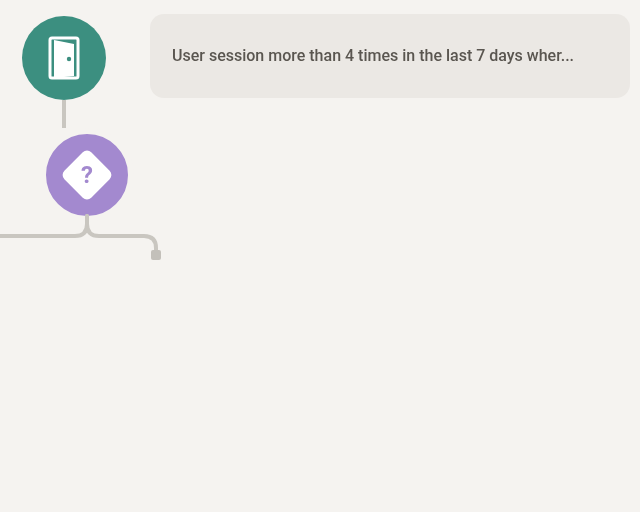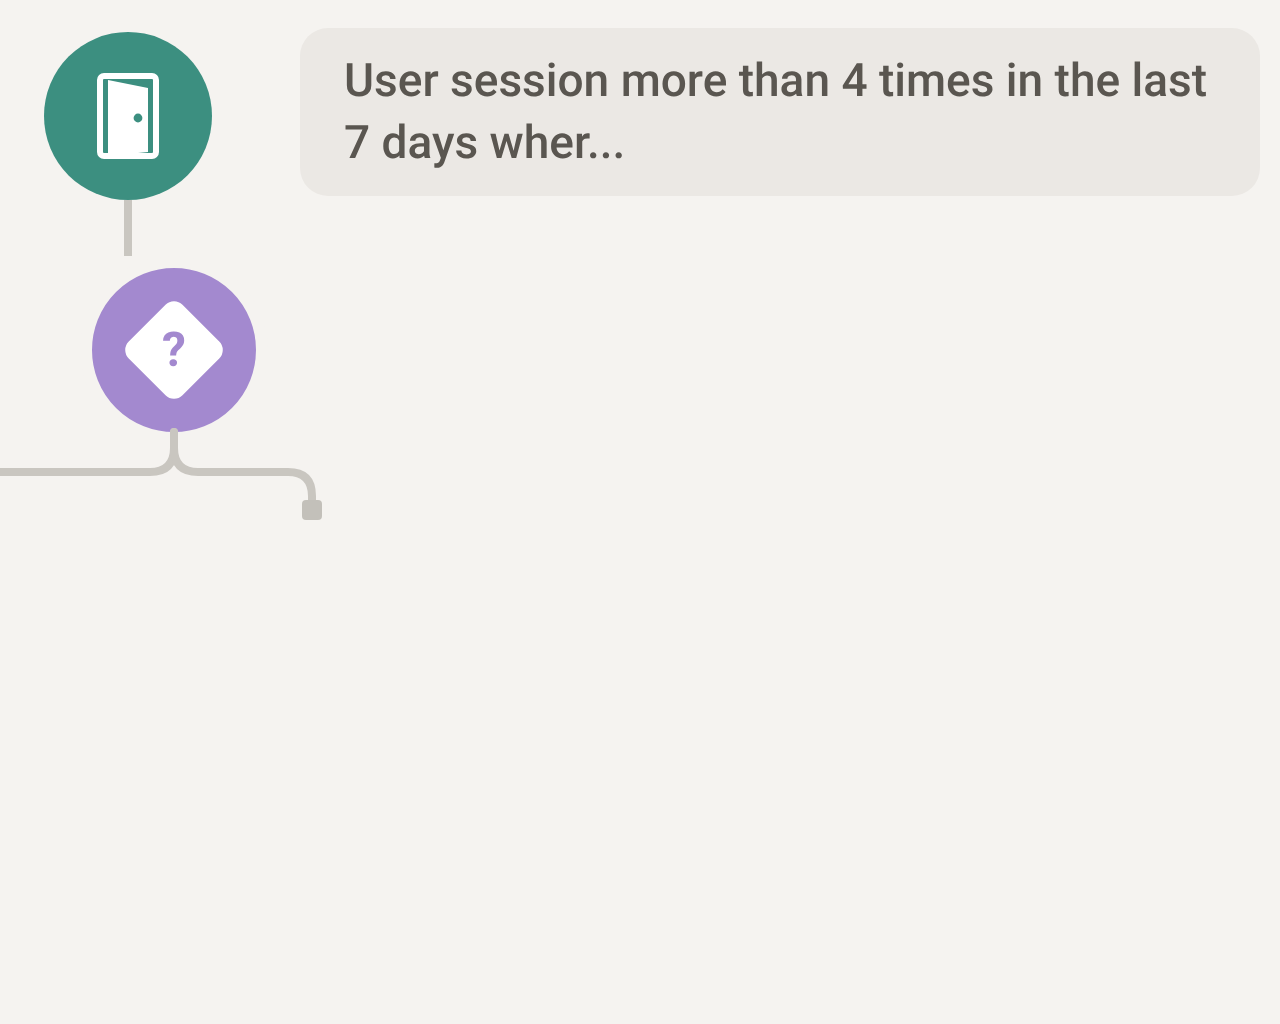--- a/index.html
+++ b/index.html
@@ -33,21 +33,21 @@
     left: 150px;
     top: 14px;
     width: 480px;
     height: 84px;
     background: #ebe8e4;
     border-radius: 14px;
     padding: 12px 22px;
     display: flex;
     align-items: center;
     color: #5a5650;
-    font-size: 23px;
+    font-size: 16px;
     line-height: 1.35;
     font-weight: 500;
   }
   
   .connector-vert {
     position: absolute;
     left: 62px;
     top: 100px;
     width: 4px;
     height: 28px;

